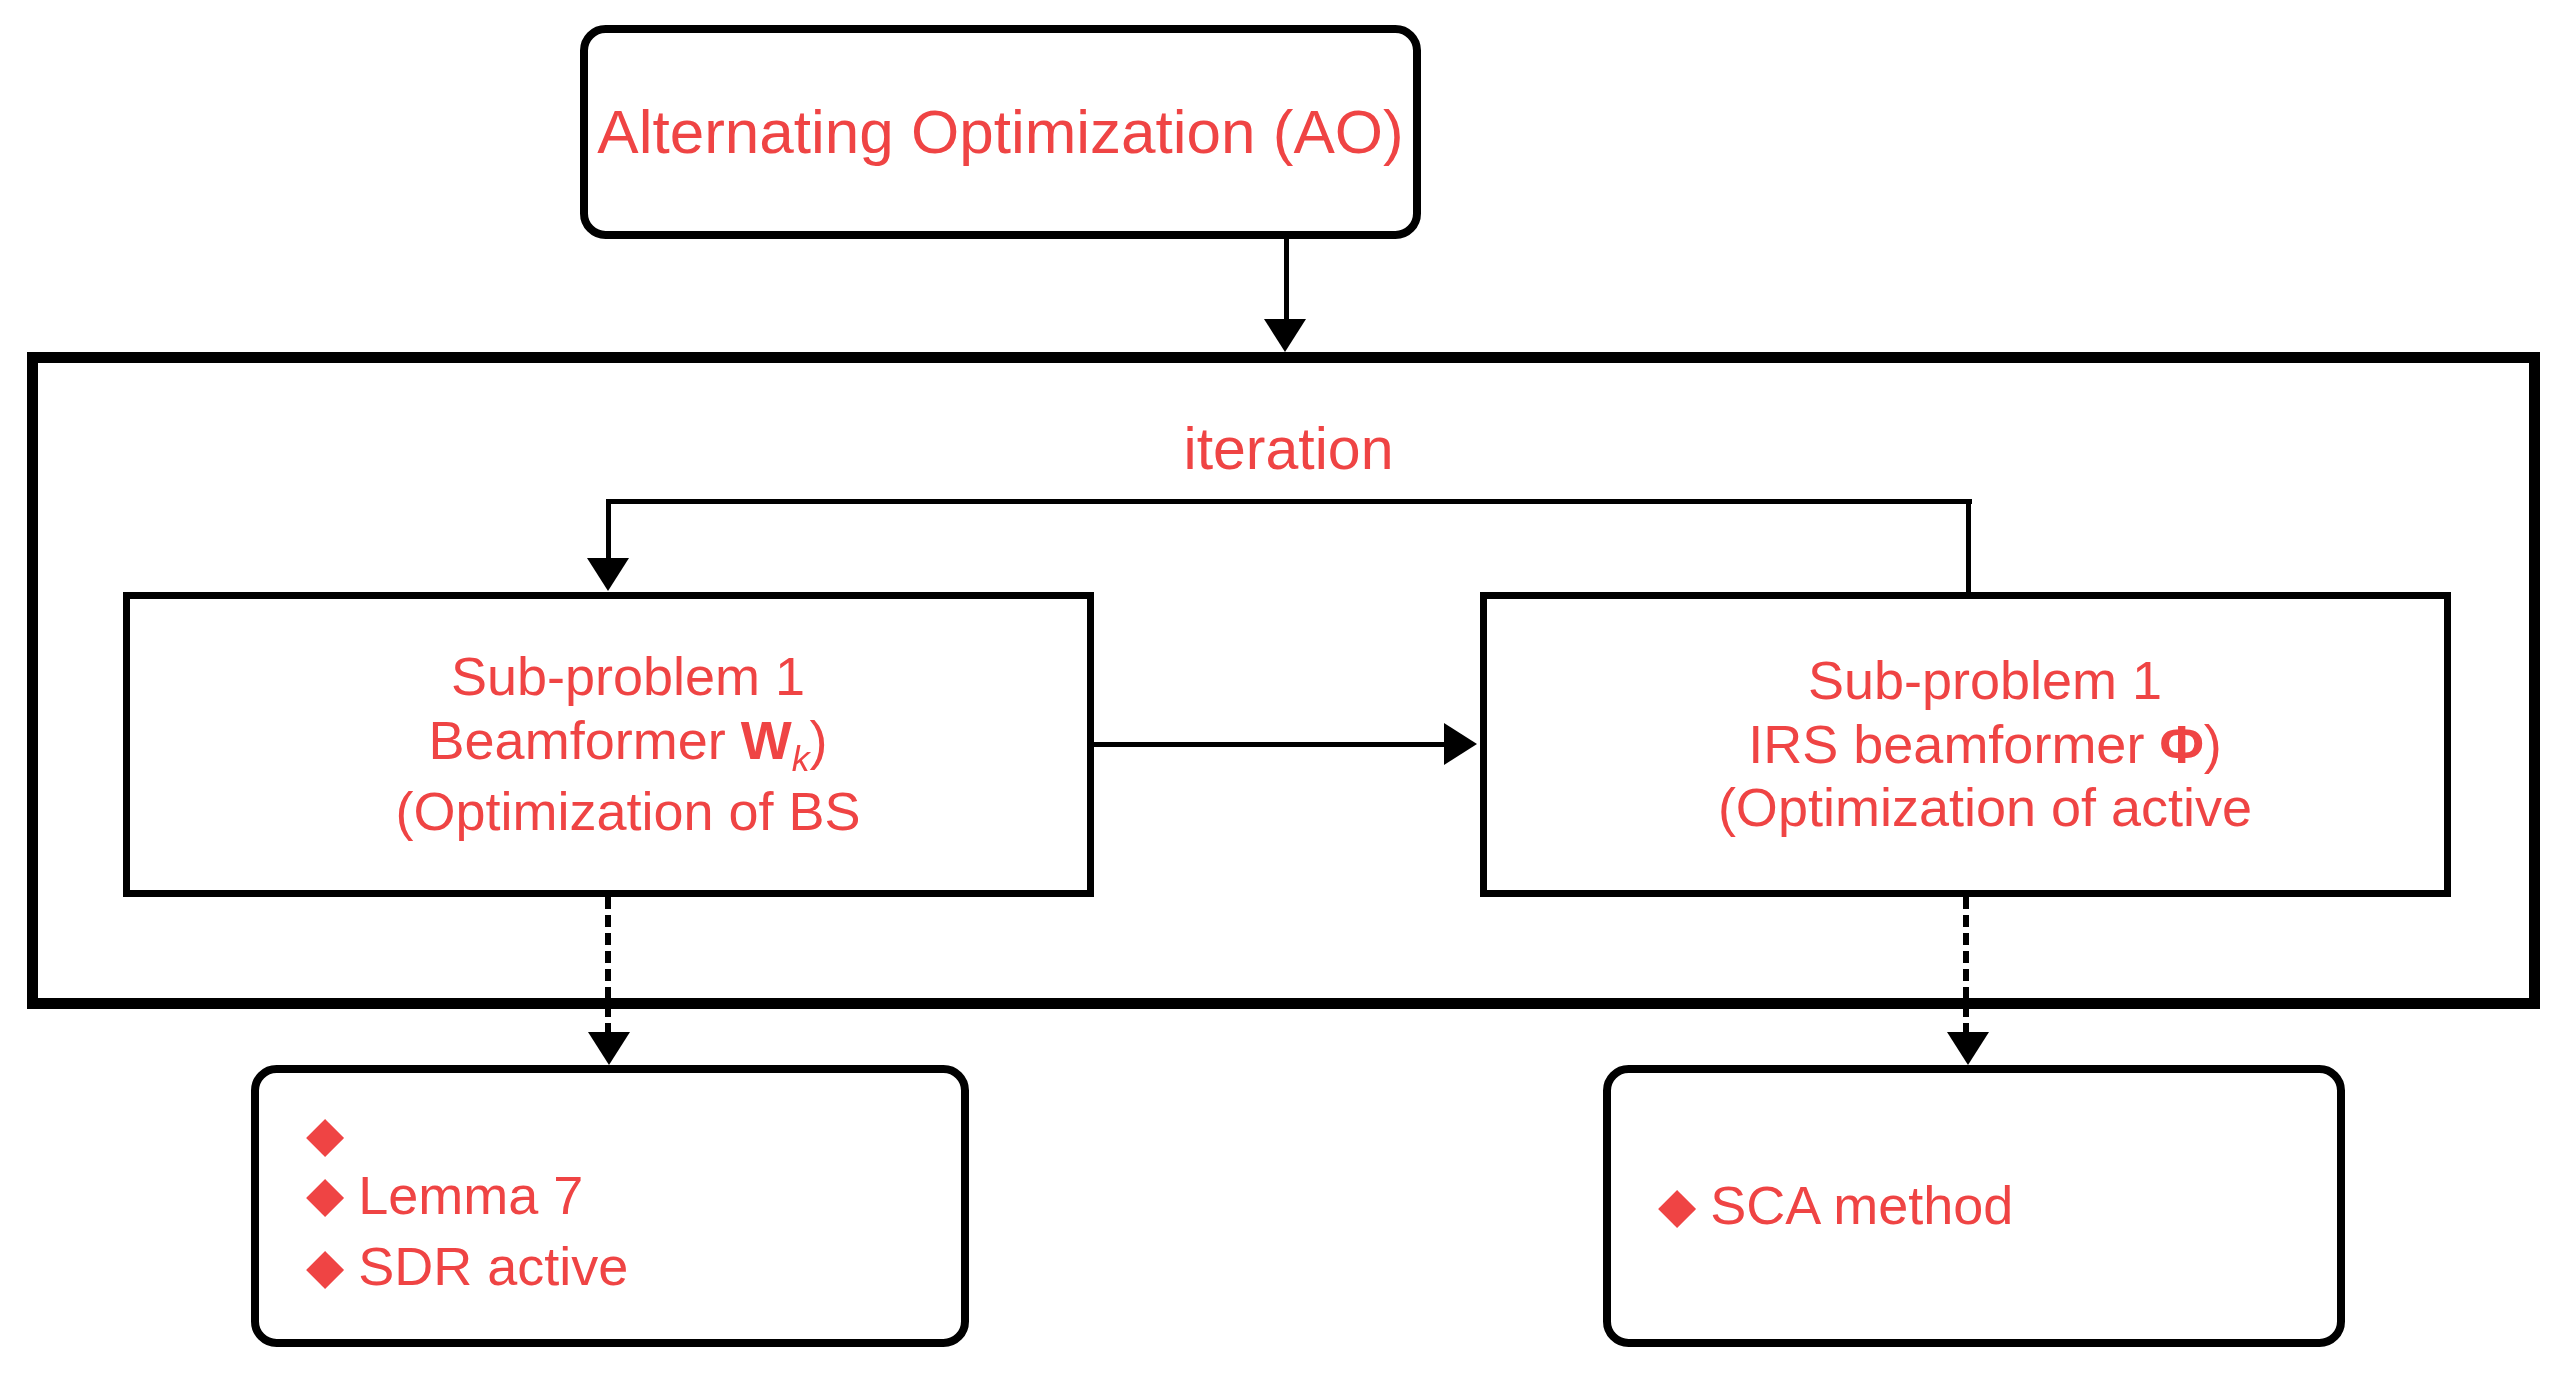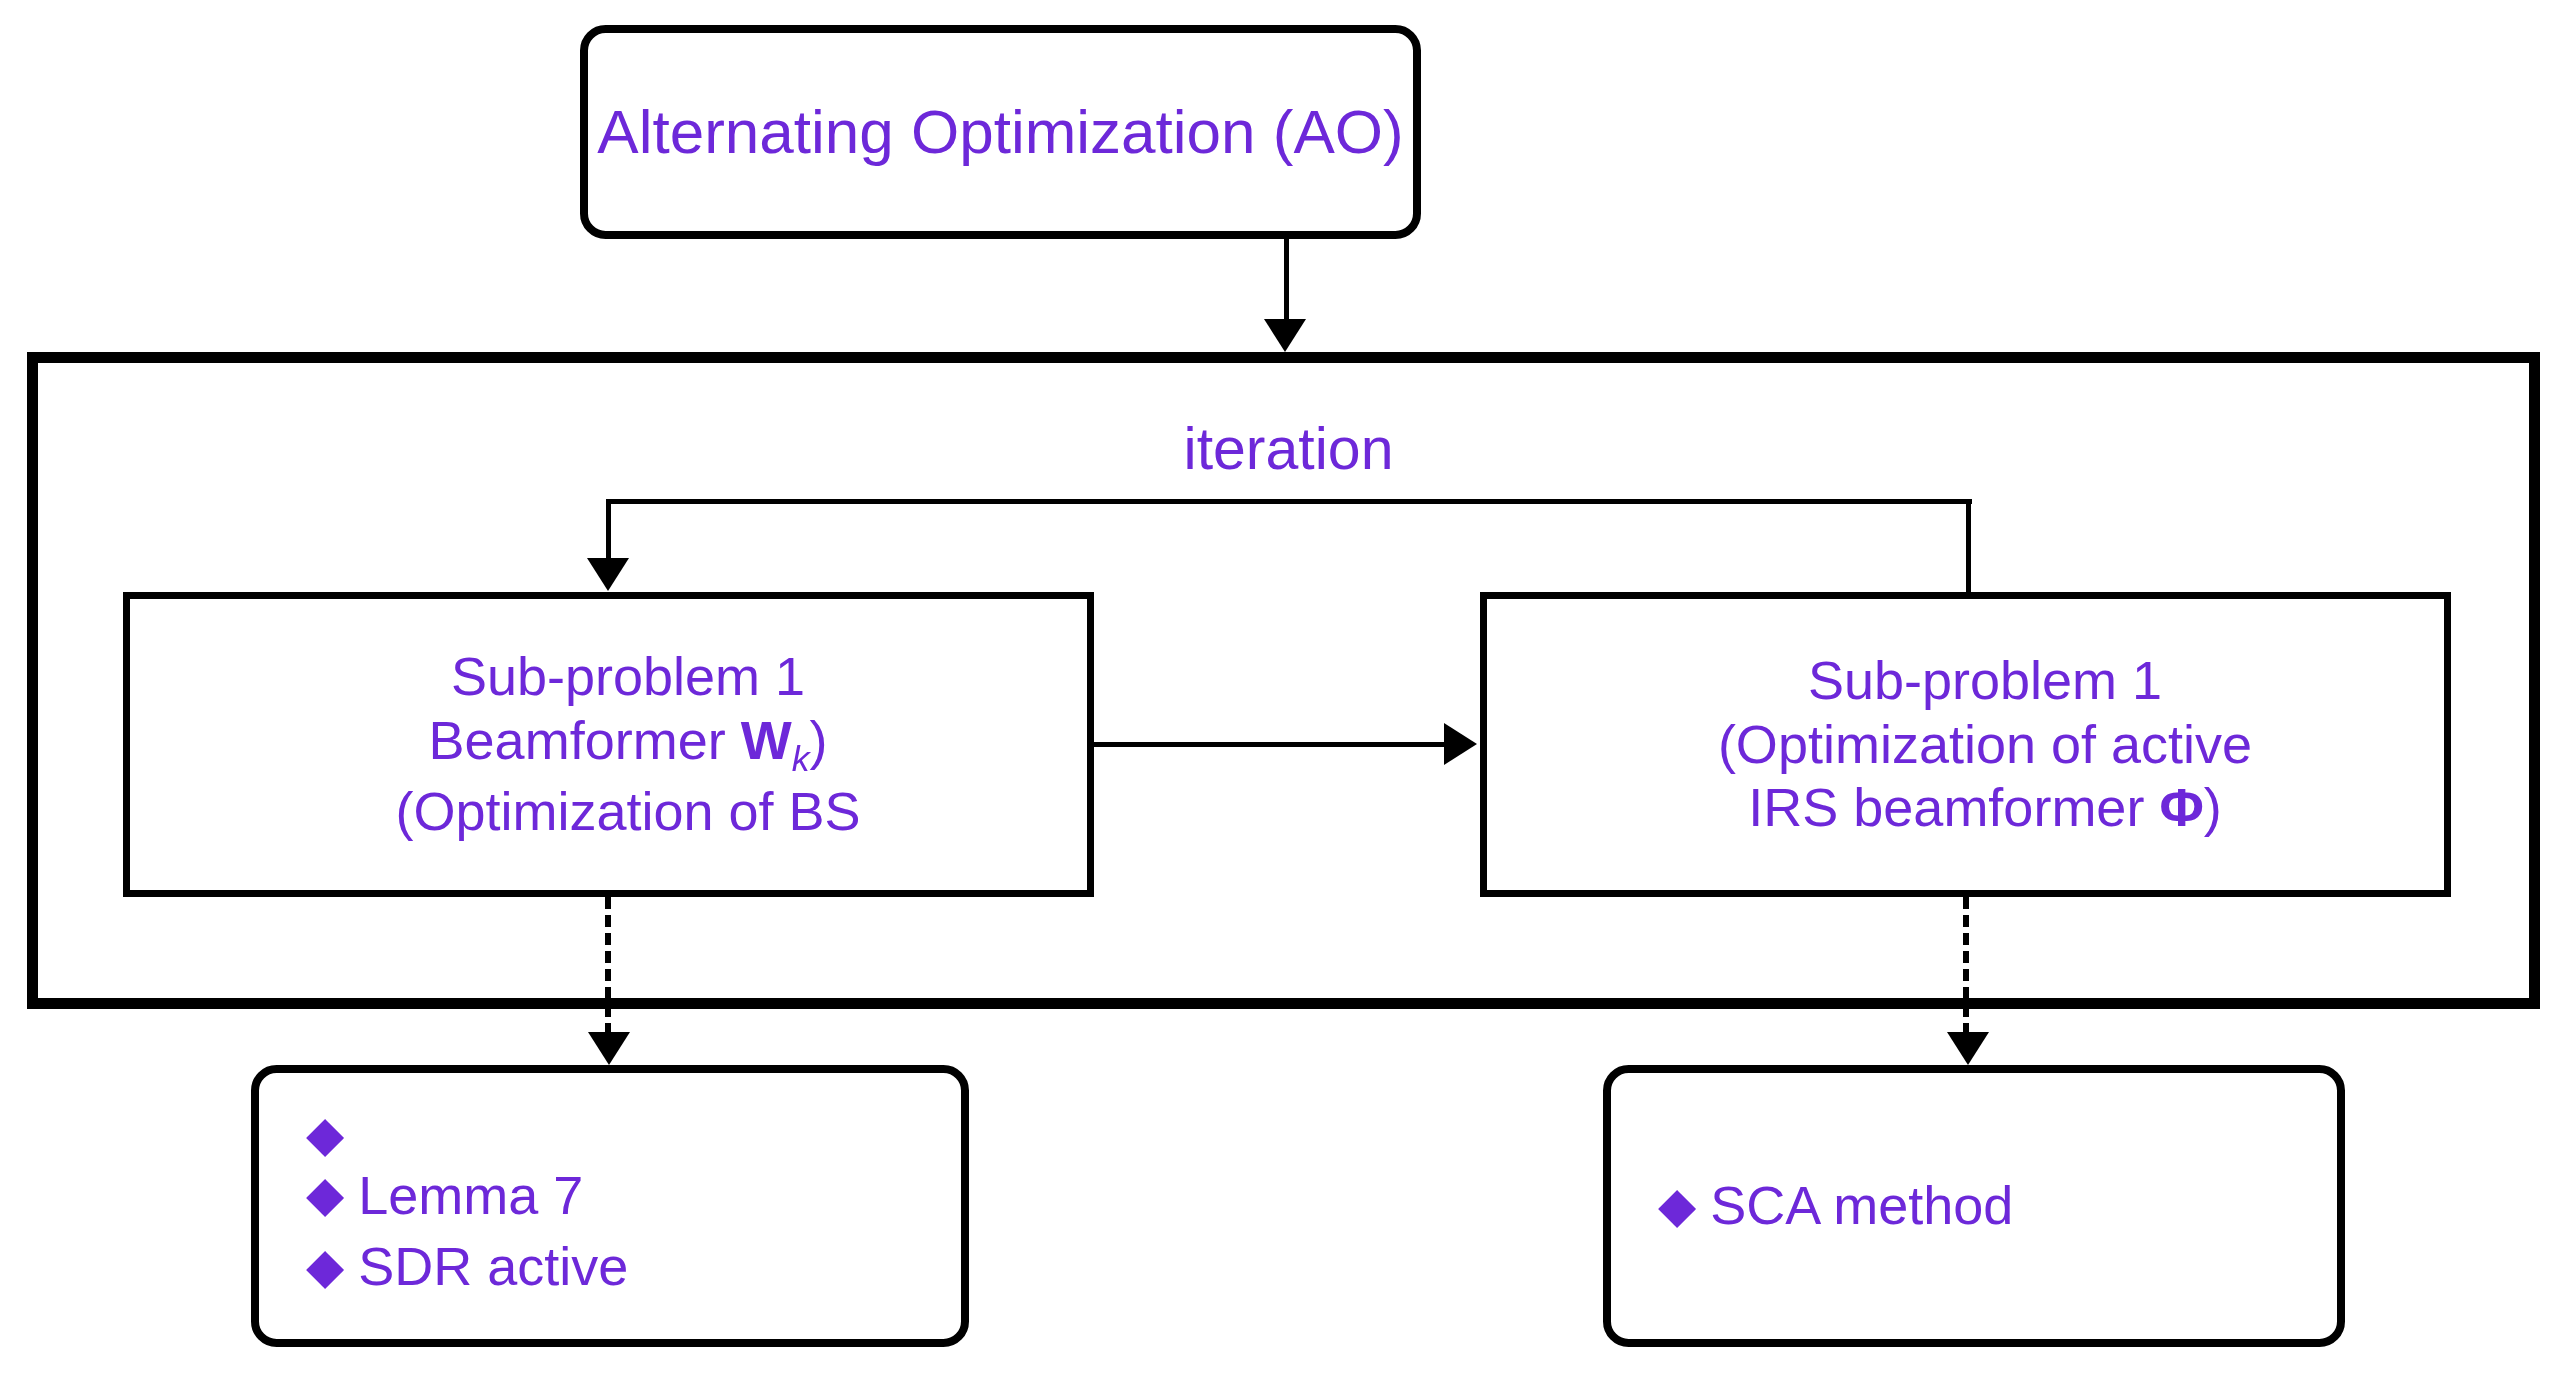--- a/index.html
+++ b/index.html
@@ -6,21 +6,21 @@
     margin: 0;
     padding: 0;
     background: #ffffff;
   }
   #canvas {
     position: relative;
     width: 2576px;
     height: 1376px;
     background: #ffffff;
     font-family: "Liberation Sans", sans-serif;
-    color: #6d28d9;
+    color: #ef4444;
     overflow: hidden;
   }
 
   
   .node {
     position: absolute;
     box-sizing: border-box;
     background: #ffffff;
     display: flex;
     align-items: center;
@@ -199,24 +199,24 @@
       <span class="node-text">(Optimization of BS</span>
     </div>
   </div>
 
   <div class="hline" style="left:1094px; top:742px; width:352px;"></div>
   <div class="arrow-right" style="left:1444px; top:723px;"></div>
 
   <div class="node rect-node" id="sub2-box">
     <div>
       <span class="node-text">Sub-problem 1</span>
-      <span class="node-text">(Optimization of active</span>
       <span class="node-text">
         <span>IRS beamformer </span><span class="bold-sym">Φ</span><span>)</span>
       </span>
+      <span class="node-text">(Optimization of active</span>
     </div>
   </div>
 
   <div class="vdash" style="left:605px; top:897px; height:138px;"></div>
   <div class="arrow-down" style="left:588px; top:1032px;"></div>
 
   <div class="vdash" style="left:1963px; top:897px; height:138px;"></div>
   <div class="arrow-down" style="left:1947px; top:1032px;"></div>
 
   <div class="node rounded-node" id="methods-left-box">

